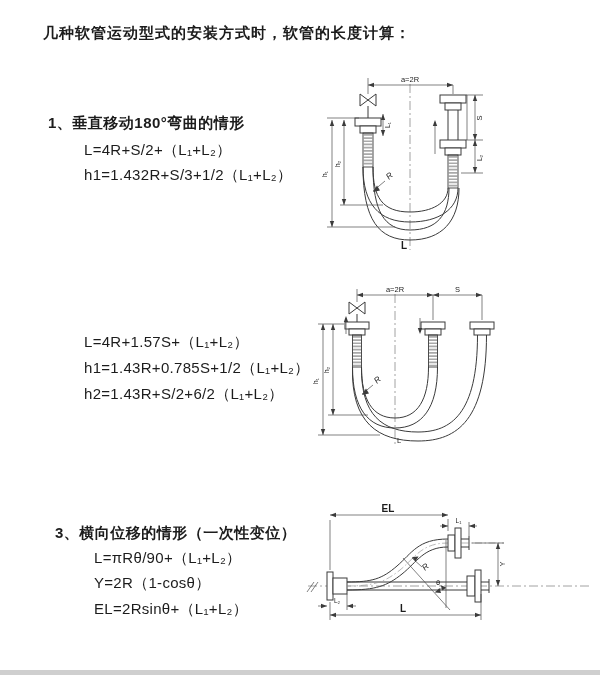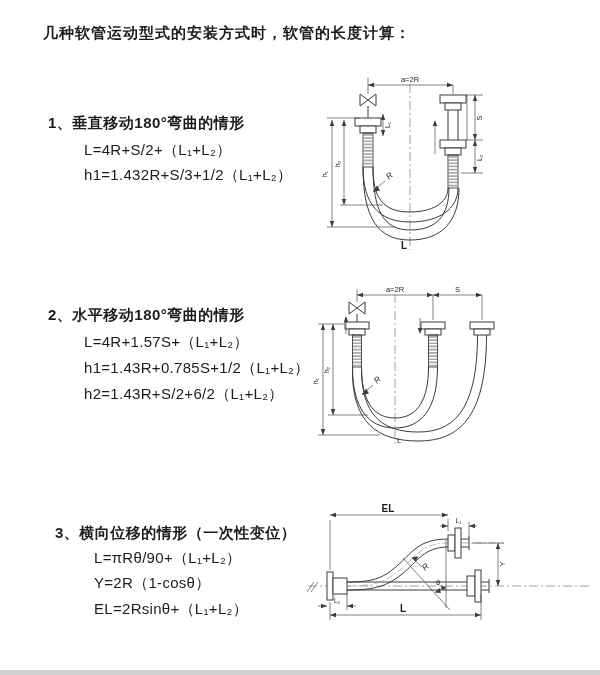--- a/index.html
+++ b/index.html
@@ -129,21 +129,20 @@
       <line class="thin" x1="70" y1="111" x2="58" y2="121"></line>
       <polygon class="arr" points="58,122 65,120.5 62,115.5"></polygon>
       <text class="rlab" x="74" y="110" transform="rotate(-42 74,110)">R</text>
     </g>
     <g>
       <text class="biglab" x="89" y="179" text-anchor="middle">L</text>
     </g>
   </svg>
 
   <div class="sec" style="top:306px">
-    <div class="sec-heading">2、水平移动180°弯曲的情形</div>
     <div class="formula" style="top:27px">L=4R+1.57S+（L₁+L₂）</div>
     <div class="formula" style="top:53px">h1=1.43R+0.785S+1/2（L₁+L₂）</div>
     <div class="formula" style="top:79px">h2=1.43R+S/2+6/2（L₁+L₂）</div>
   </div>
 
   <svg class="dwg" style="left:310px; top:282px" width="290" height="185" viewBox="0 0 290 185">
     <g>
       <path class="cl" d="M85,12 V165"></path>
     </g>
     <g>

